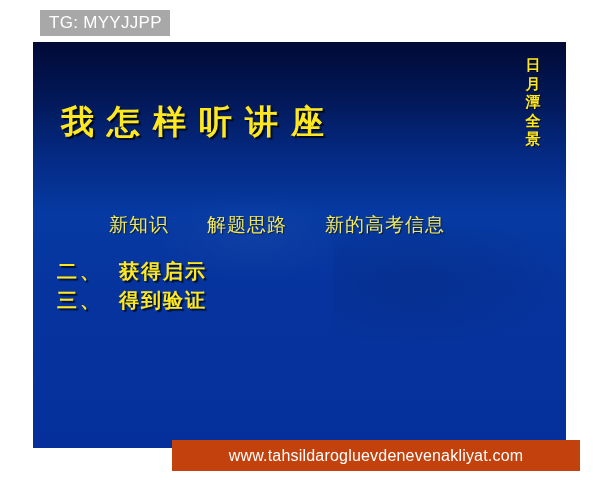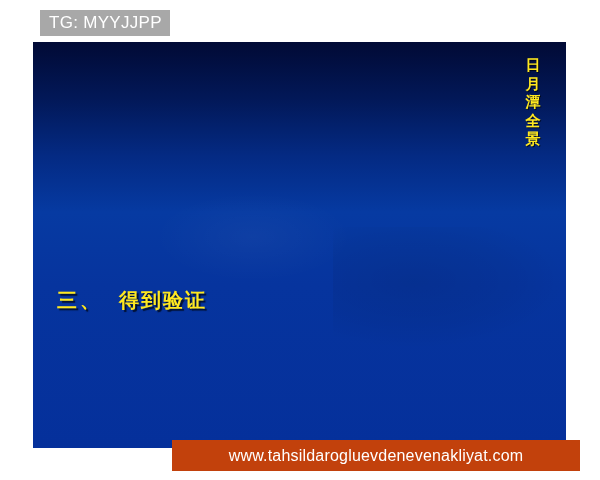--- a/index.html
+++ b/index.html
@@ -176,23 +176,30 @@
   <span class="txt">TG: MYYJJPP</span>
 </div>
 
 <div id="slide">
 
   <div id="smudge"></div>
   <div id="smudge2"></div>
 
   <div id="vertical-caption">日月潭全景</div>
 
-
-
-
+  <div id="slide-title">我怎样听讲座</div>
+
+
+  <div id="sub-line">
+    <span>新知识</span><span class="gap"></span><span>解题思路</span><span class="gap"></span><span>新的高考信息</span>
+  </div>
+
+  <div class="outline-row" id="row-2">
+    <span class="num">二、</span><span class="txt">获得启示</span>
+  </div>
 
   <div class="outline-row" id="row-3">
     <span class="num">三、</span><span class="txt">得到验证</span>
   </div>
 
 </div>
 
 <div id="url-bar">
   <span class="txt">www.tahsildarogluevdenevenakliyat.com</span>
 </div>

